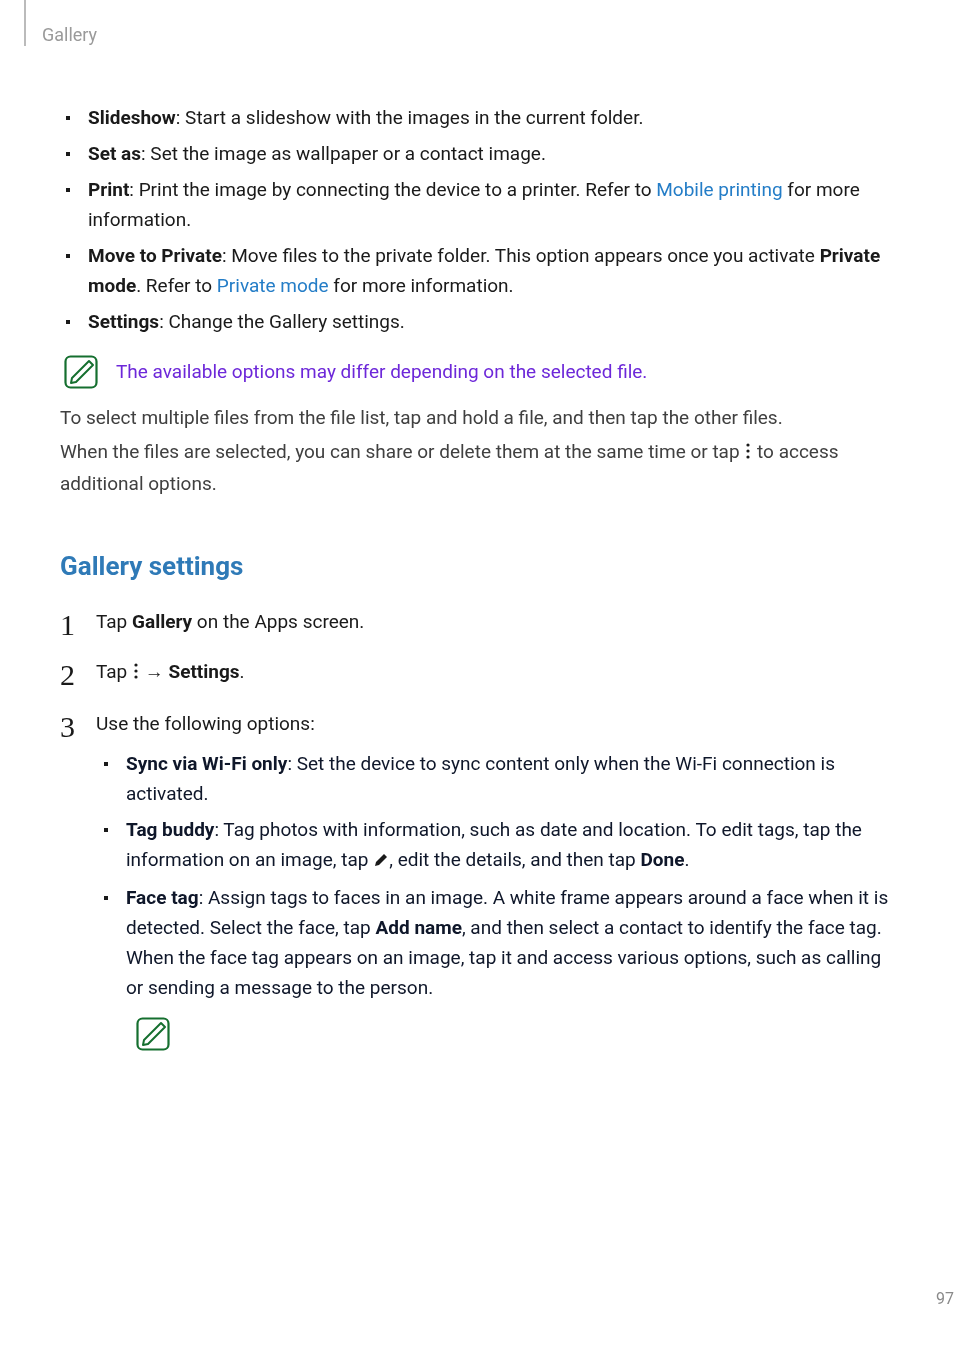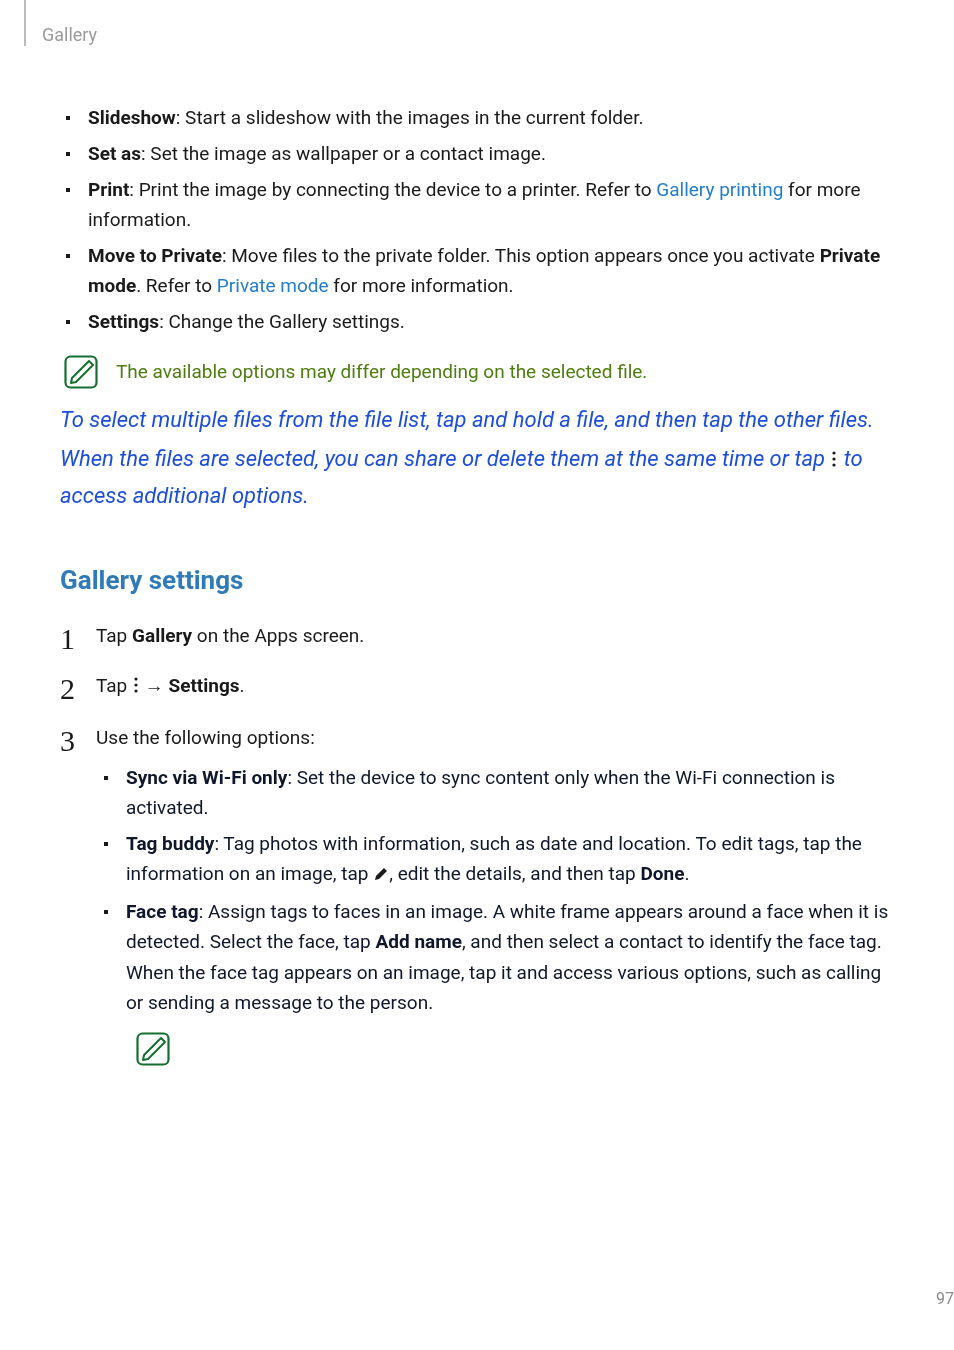--- a/index.html
+++ b/index.html
@@ -66,28 +66,27 @@
   .note-icon {
     width: 34px;
     height: 34px;
     flex: 0 0 34px;
     margin-right: 18px;
     margin-left: 4px;
   }
   .note-text {
     font-size: 19px;
     line-height: 1.58;
-    color: #4d7c0f;
+    color: #6d28d9;
   }
   .para {
-    font-size: 22px;
-    line-height: 1.58;
-    color: #1d4ed8;
+    font-size: 19px;
+    line-height: 1.58;
+    color: #404040;
     margin-bottom: 4px;
-    font-style: italic;
   }
   .kebab-icon {
     display: inline-block;
     vertical-align: -2px;
   }
   .h2 {
     font-size: 26px;
     font-weight: 700;
     color: #2f7ab7;
     margin-top: 52px;
@@ -168,21 +167,21 @@
 
   <div class="content">
     <ul class="bullets">
       <li>
         <span class="bold">Slideshow</span><span>: Start a slideshow with the images in the current folder.</span>
       </li>
       <li>
         <span class="bold">Set as</span><span>: Set the image as wallpaper or a contact image.</span>
       </li>
       <li>
-        <span class="bold">Print</span><span>: Print the image by connecting the device to a printer. Refer to </span><span class="link">Gallery printing</span><span> for more information.</span>
+        <span class="bold">Print</span><span>: Print the image by connecting the device to a printer. Refer to </span><span class="link">Mobile printing</span><span> for more information.</span>
       </li>
       <li>
         <span class="bold">Move to Private</span><span>: Move files to the private folder. This option appears once you activate </span><span class="bold">Private mode</span><span>. Refer to </span><span class="link">Private mode</span><span> for more information.</span>
       </li>
       <li>
         <span class="bold">Settings</span><span>: Change the Gallery settings.</span>
       </li>
     </ul>
 
     <div class="note-row">

